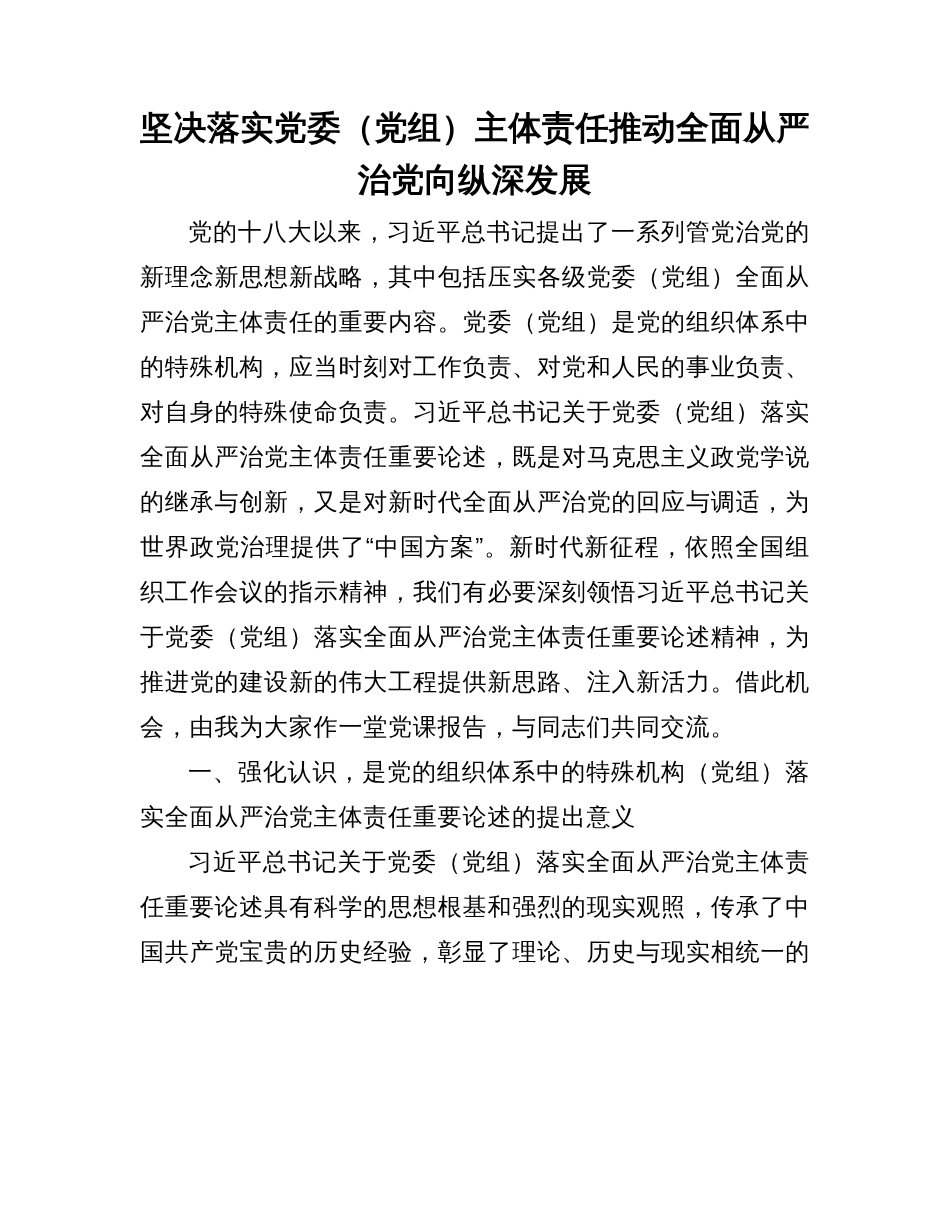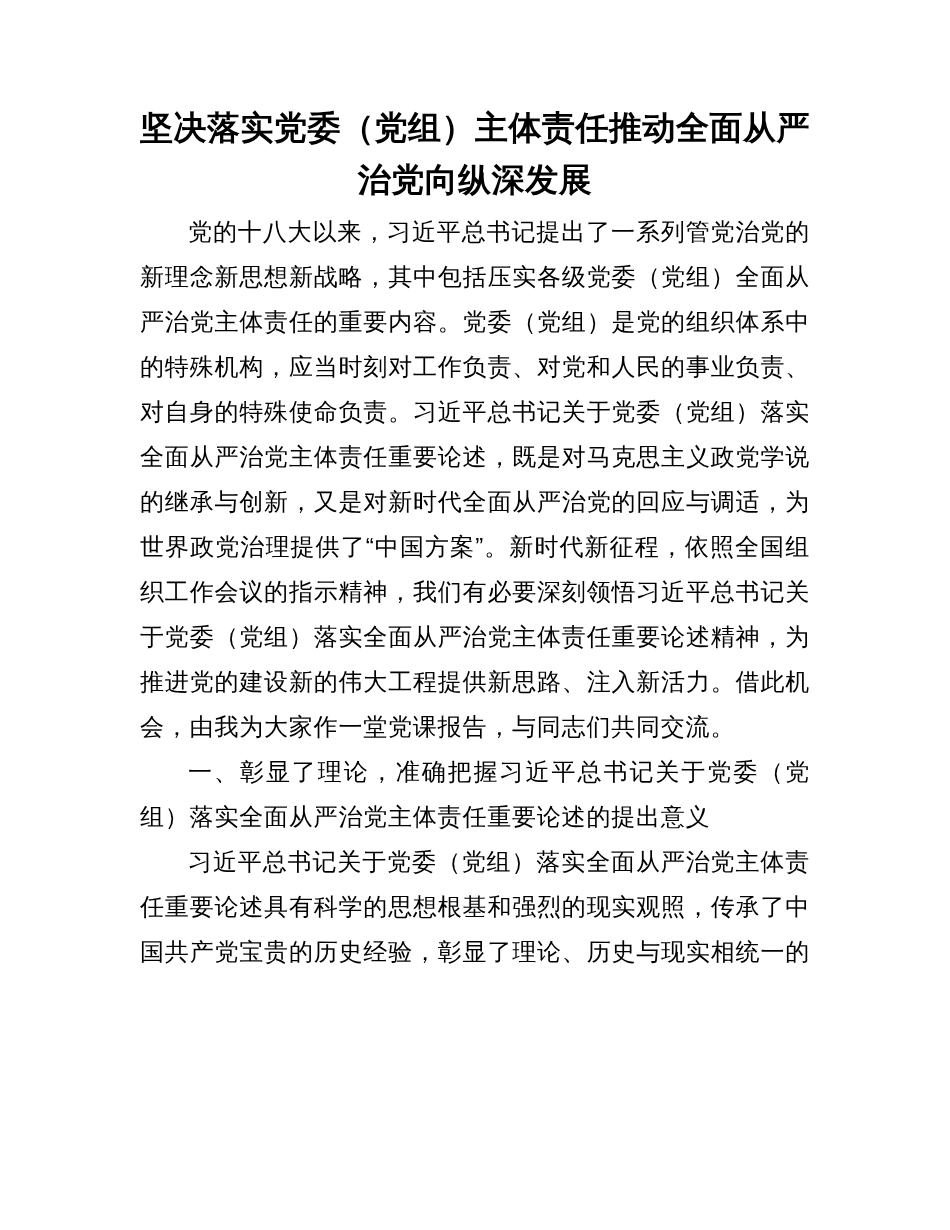--- a/index.html
+++ b/index.html
@@ -45,17 +45,17 @@
 </head>
 <body>
 
 <div class="page">
   <h1 class="doc-title">坚决落实党委（党组）主体责任推动全面从严治党向纵深发展</h1>
 
   <div class="doc-body">
 
     <p class="body-paragraph">党的十八大以来，习近平总书记提出了一系列管党治党的新理念新思想新战略，其中包括压实各级党委（党组）全面从严治党主体责任的重要内容。党委（党组）是党的组织体系中的特殊机构，应当时刻对工作负责、对党和人民的事业负责、对自身的特殊使命负责。习近平总书记关于党委（党组）落实全面从严治党主体责任重要论述，既是对马克思主义政党学说的继承与创新，又是对新时代全面从严治党的回应与调适，为世界政党治理提供了“中国方案”。新时代新征程，依照全国组织工作会议的指示精神，我们有必要深刻领悟习近平总书记关于党委（党组）落实全面从严治党主体责任重要论述精神，为推进党的建设新的伟大工程提供新思路、注入新活力。借此机会，由我为大家作一堂党课报告，与同志们共同交流。</p>
 
-    <p class="section-heading">一、彰显了理论，准确把握习近平总书记关于党委（党组）落实全面从严治党主体责任重要论述的提出意义</p>
+    <p class="section-heading">一、强化认识，是党的组织体系中的特殊机构（党组）落实全面从严治党主体责任重要论述的提出意义</p>
 
     <p class="body-paragraph">习近平总书记关于党委（党组）落实全面从严治党主体责任重要论述具有科学的思想根基和强烈的现实观照，传承了中国共产党宝贵的历史经验，彰显了理论、历史与现实相统一的生成逻辑。</p>
   </div>
 </div>
 
 </body></html>

